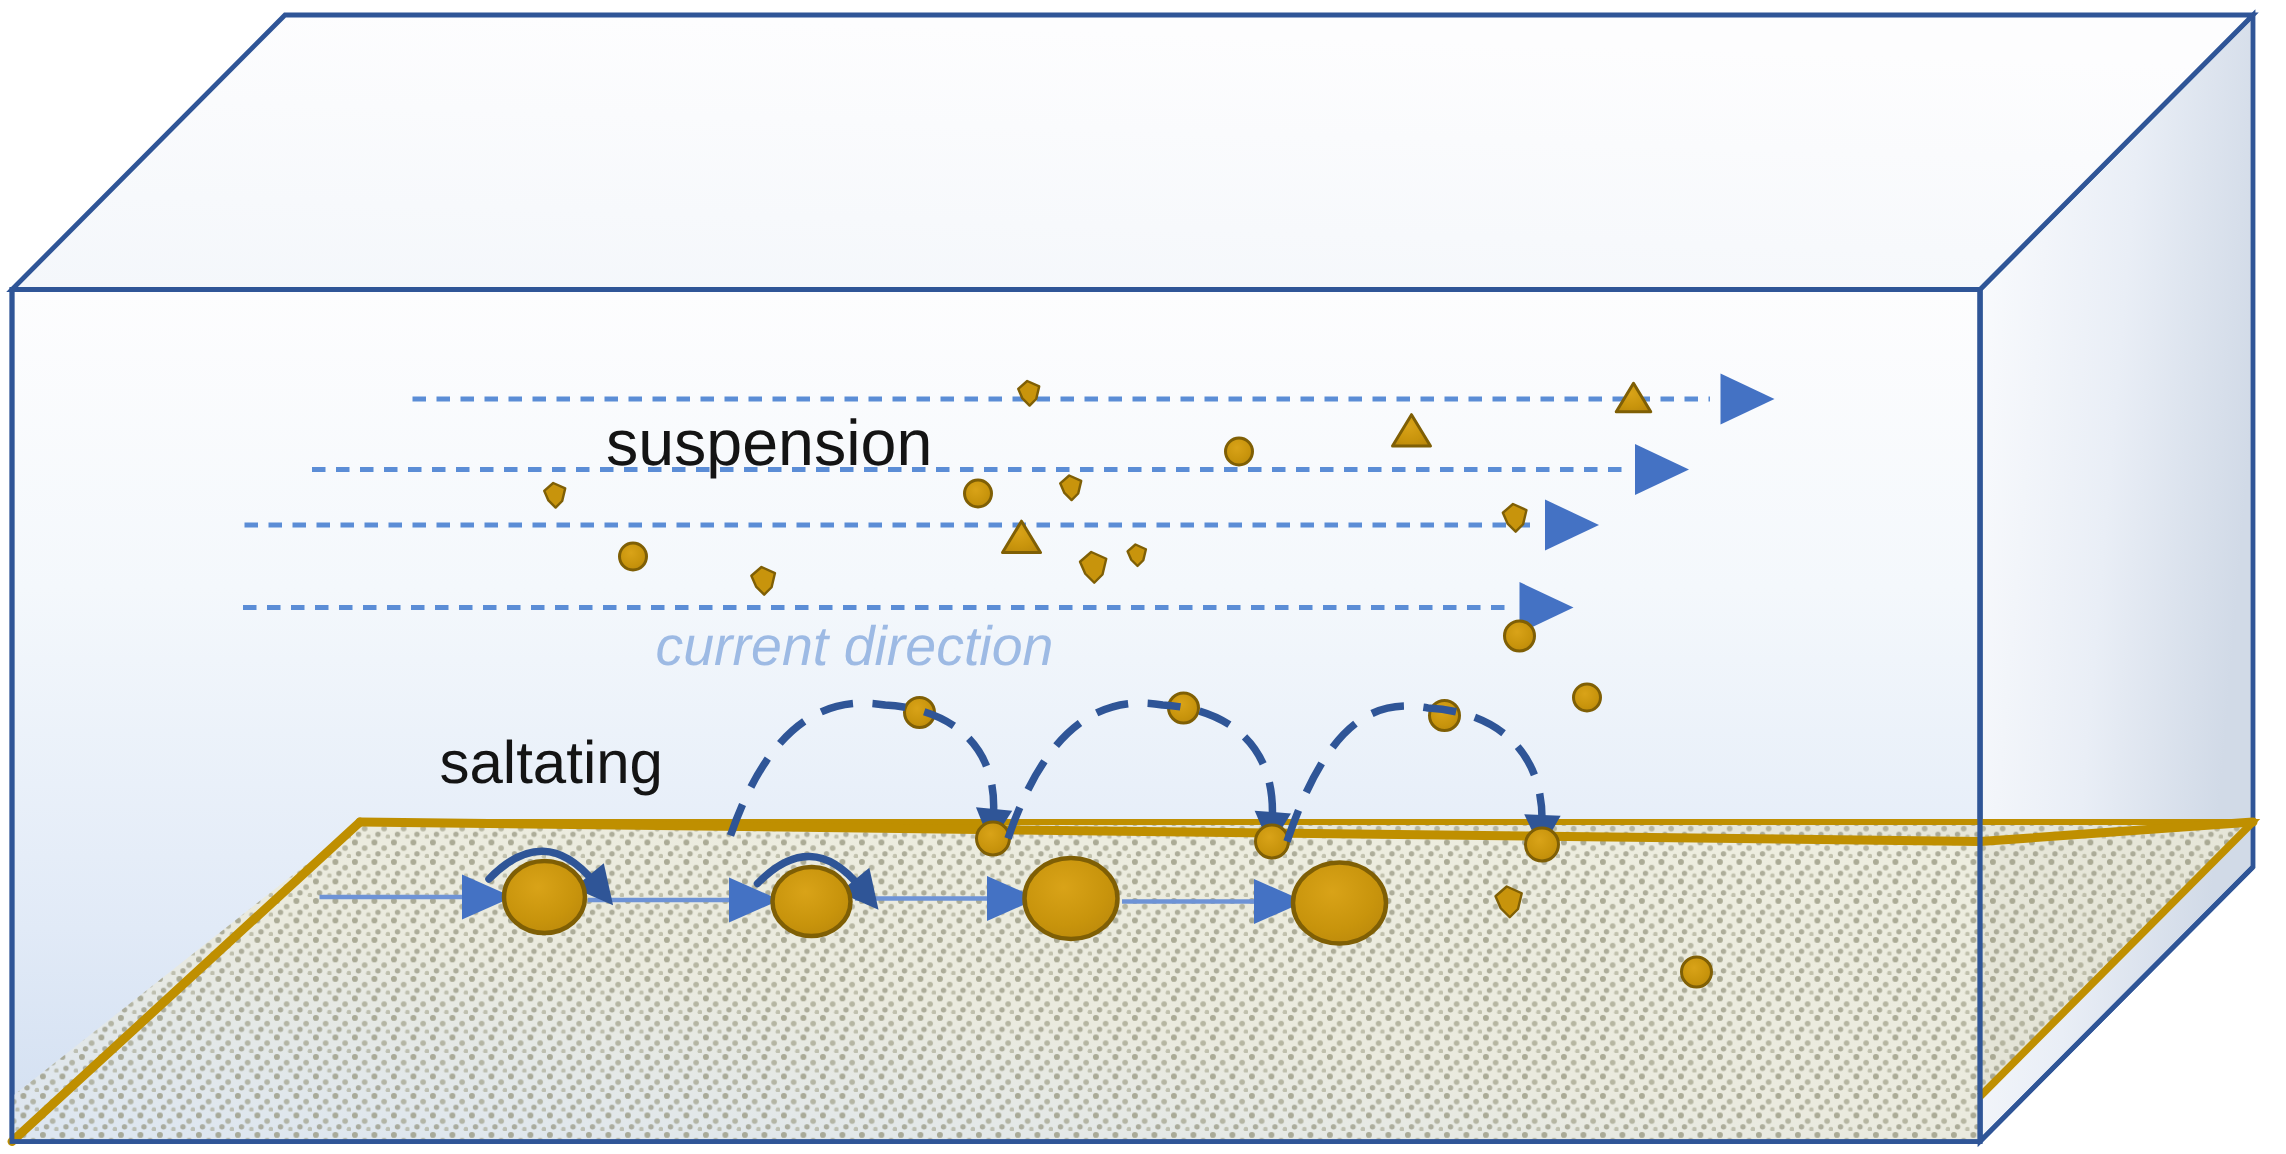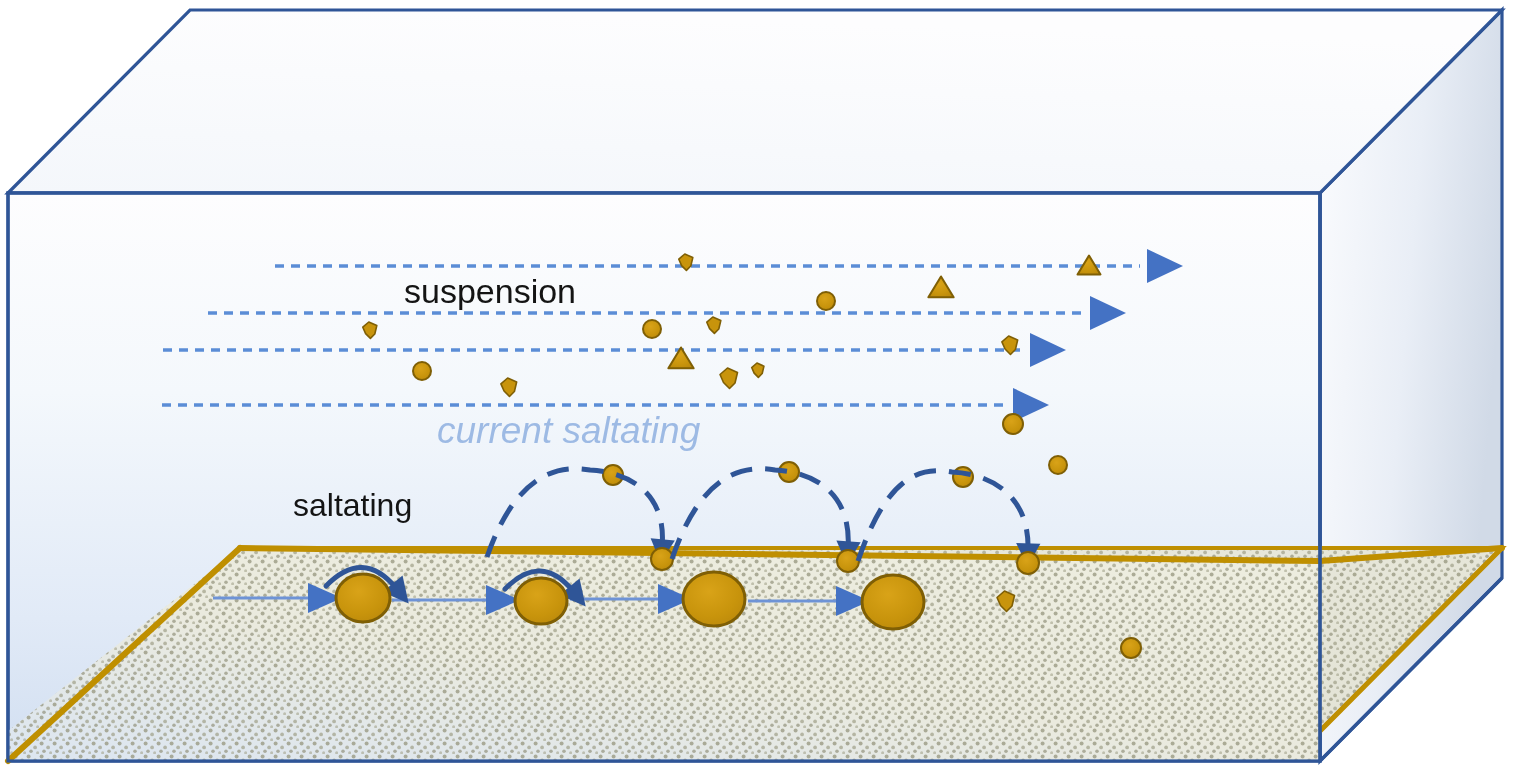--- a/index.html
+++ b/index.html
@@ -18,27 +18,27 @@
     overflow: hidden;
   }
   #scene { position: absolute; left: 0; top: 0; }
   .lbl {
     position: absolute;
     white-space: nowrap;
     pointer-events: none;
   }
   #label-suspension {
     left: 404px; top: 272px;
-    font-size: 34px;
+    font-size: 43px;
     color: #141414;
     font-family: "Liberation Sans", sans-serif;
   }
   #label-saltating {
     left: 293px; top: 487px;
-    font-size: 32px;
+    font-size: 40px;
     color: #141414;
     font-family: "Liberation Sans", sans-serif;
   }
   #label-rolling {
     left: 203px; top: 608px;
     font-size: 40px;
     color: #141414;
     font-family: "Liberation Sans", sans-serif;
   }
   #label-current {
@@ -196,15 +196,15 @@
       </g>
 
     <g id="bedgrain-group">
         <path d="M 997 597.5 L 1004.5 591 L 1014.5 595.5 L 1012 606 L 1006.5 611.5 L 1000.5 605.5 Z" fill="#C8940C" stroke="#7F5F05" stroke-width="1.6" stroke-linejoin="round"></path>
         <circle cx="1131" cy="648" r="10" fill="url(#grainGrad)" stroke="#7F5F05" stroke-width="2"></circle>
       </g>
   </svg>
 
   <div class="lbl" id="label-suspension">suspension</div>
   <div class="lbl" id="label-saltating">saltating</div>
-  <div class="lbl" id="label-current">current saltating</div>
+  <div class="lbl" id="label-current">current direction</div>
 
 </div>
 
 </body></html>

